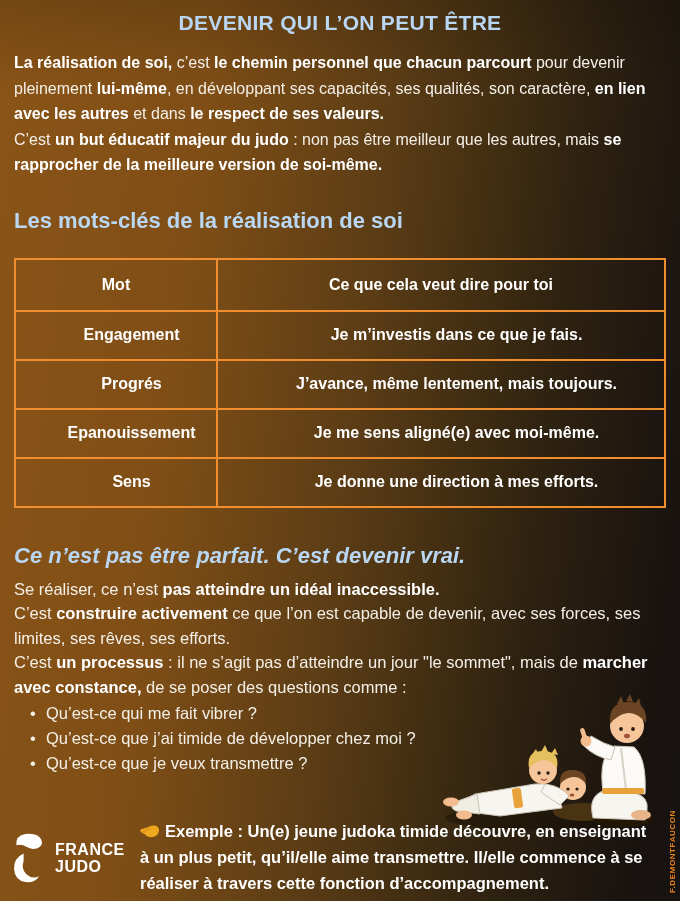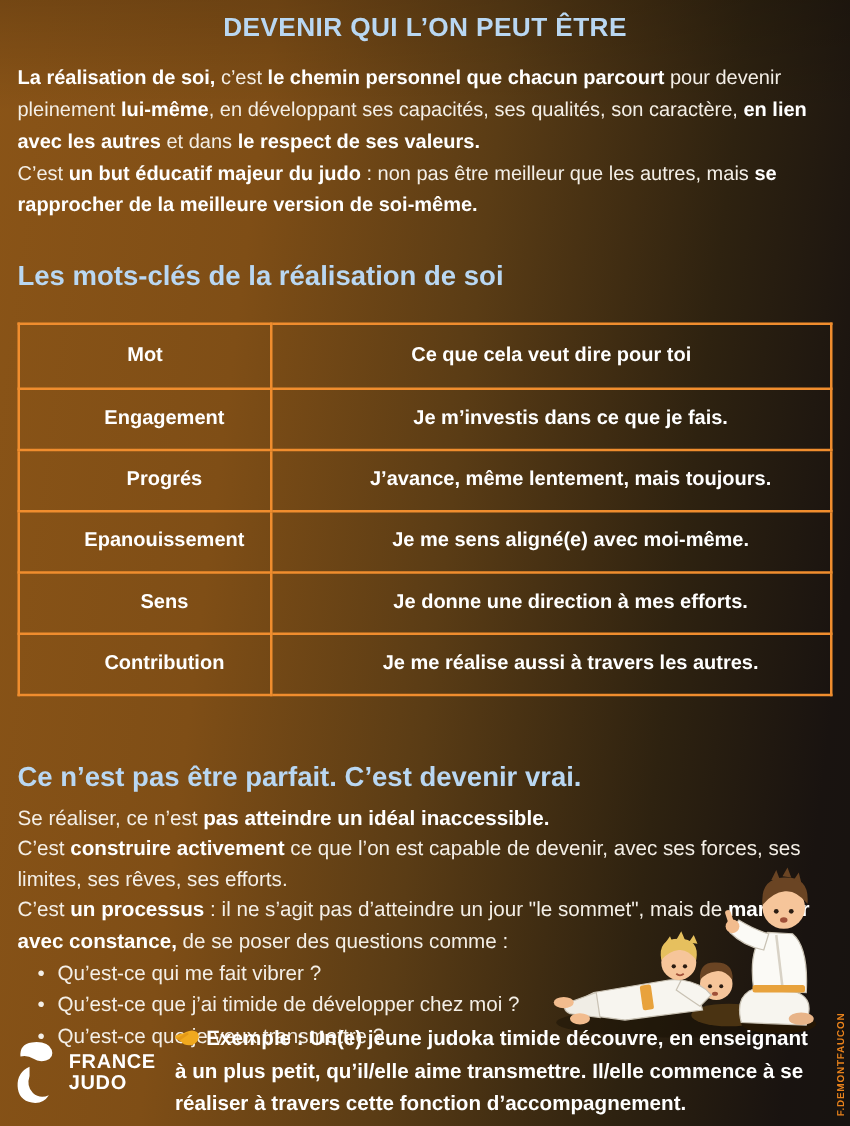--- a/index.html
+++ b/index.html
@@ -148,28 +148,24 @@
         <td>J’avance, même lentement, mais toujours.</td>
       </tr>
       <tr>
         <td class="col-word">Epanouissement</td>
         <td>Je me sens aligné(e) avec moi-même.</td>
       </tr>
       <tr>
         <td class="col-word">Sens</td>
         <td>Je donne une direction à mes efforts.</td>
       </tr>
-      <tr>
-        <td class="col-word">Contribution</td>
-        <td>Je me réalise aussi à travers les autres.</td>
-      </tr>
     </tbody>
   </table>
 
-  <h2 class="section-title" style="margin-top:52px;">Ce n’est pas être parfait. C’est devenir vrai.</h2>
+  <h2 class="section-title" style="margin-top:35px;font-style:italic;">Ce n’est pas être parfait. C’est devenir vrai.</h2>
 
   <div class="para2">
     <p><span>Se réaliser, ce n’est </span><b>pas atteindre un idéal inaccessible.</b></p>
     <p><span>C’est </span><b>construire activement</b><span> ce que l’on est capable de devenir, avec ses forces, ses limites, ses rêves, ses efforts.</span></p>
     <p><span>C’est </span><b>un processus</b><span> : il ne s’agit pas d’atteindre un jour "le sommet", mais de </span><b>marcher avec constance,</b><span> de se poser des questions comme :</span></p>
   </div>
 
   <ul class="questions">
     <li>Qu’est-ce qui me fait vibrer ?</li>
     <li>Qu’est-ce que j’ai timide de développer chez moi ?</li>

